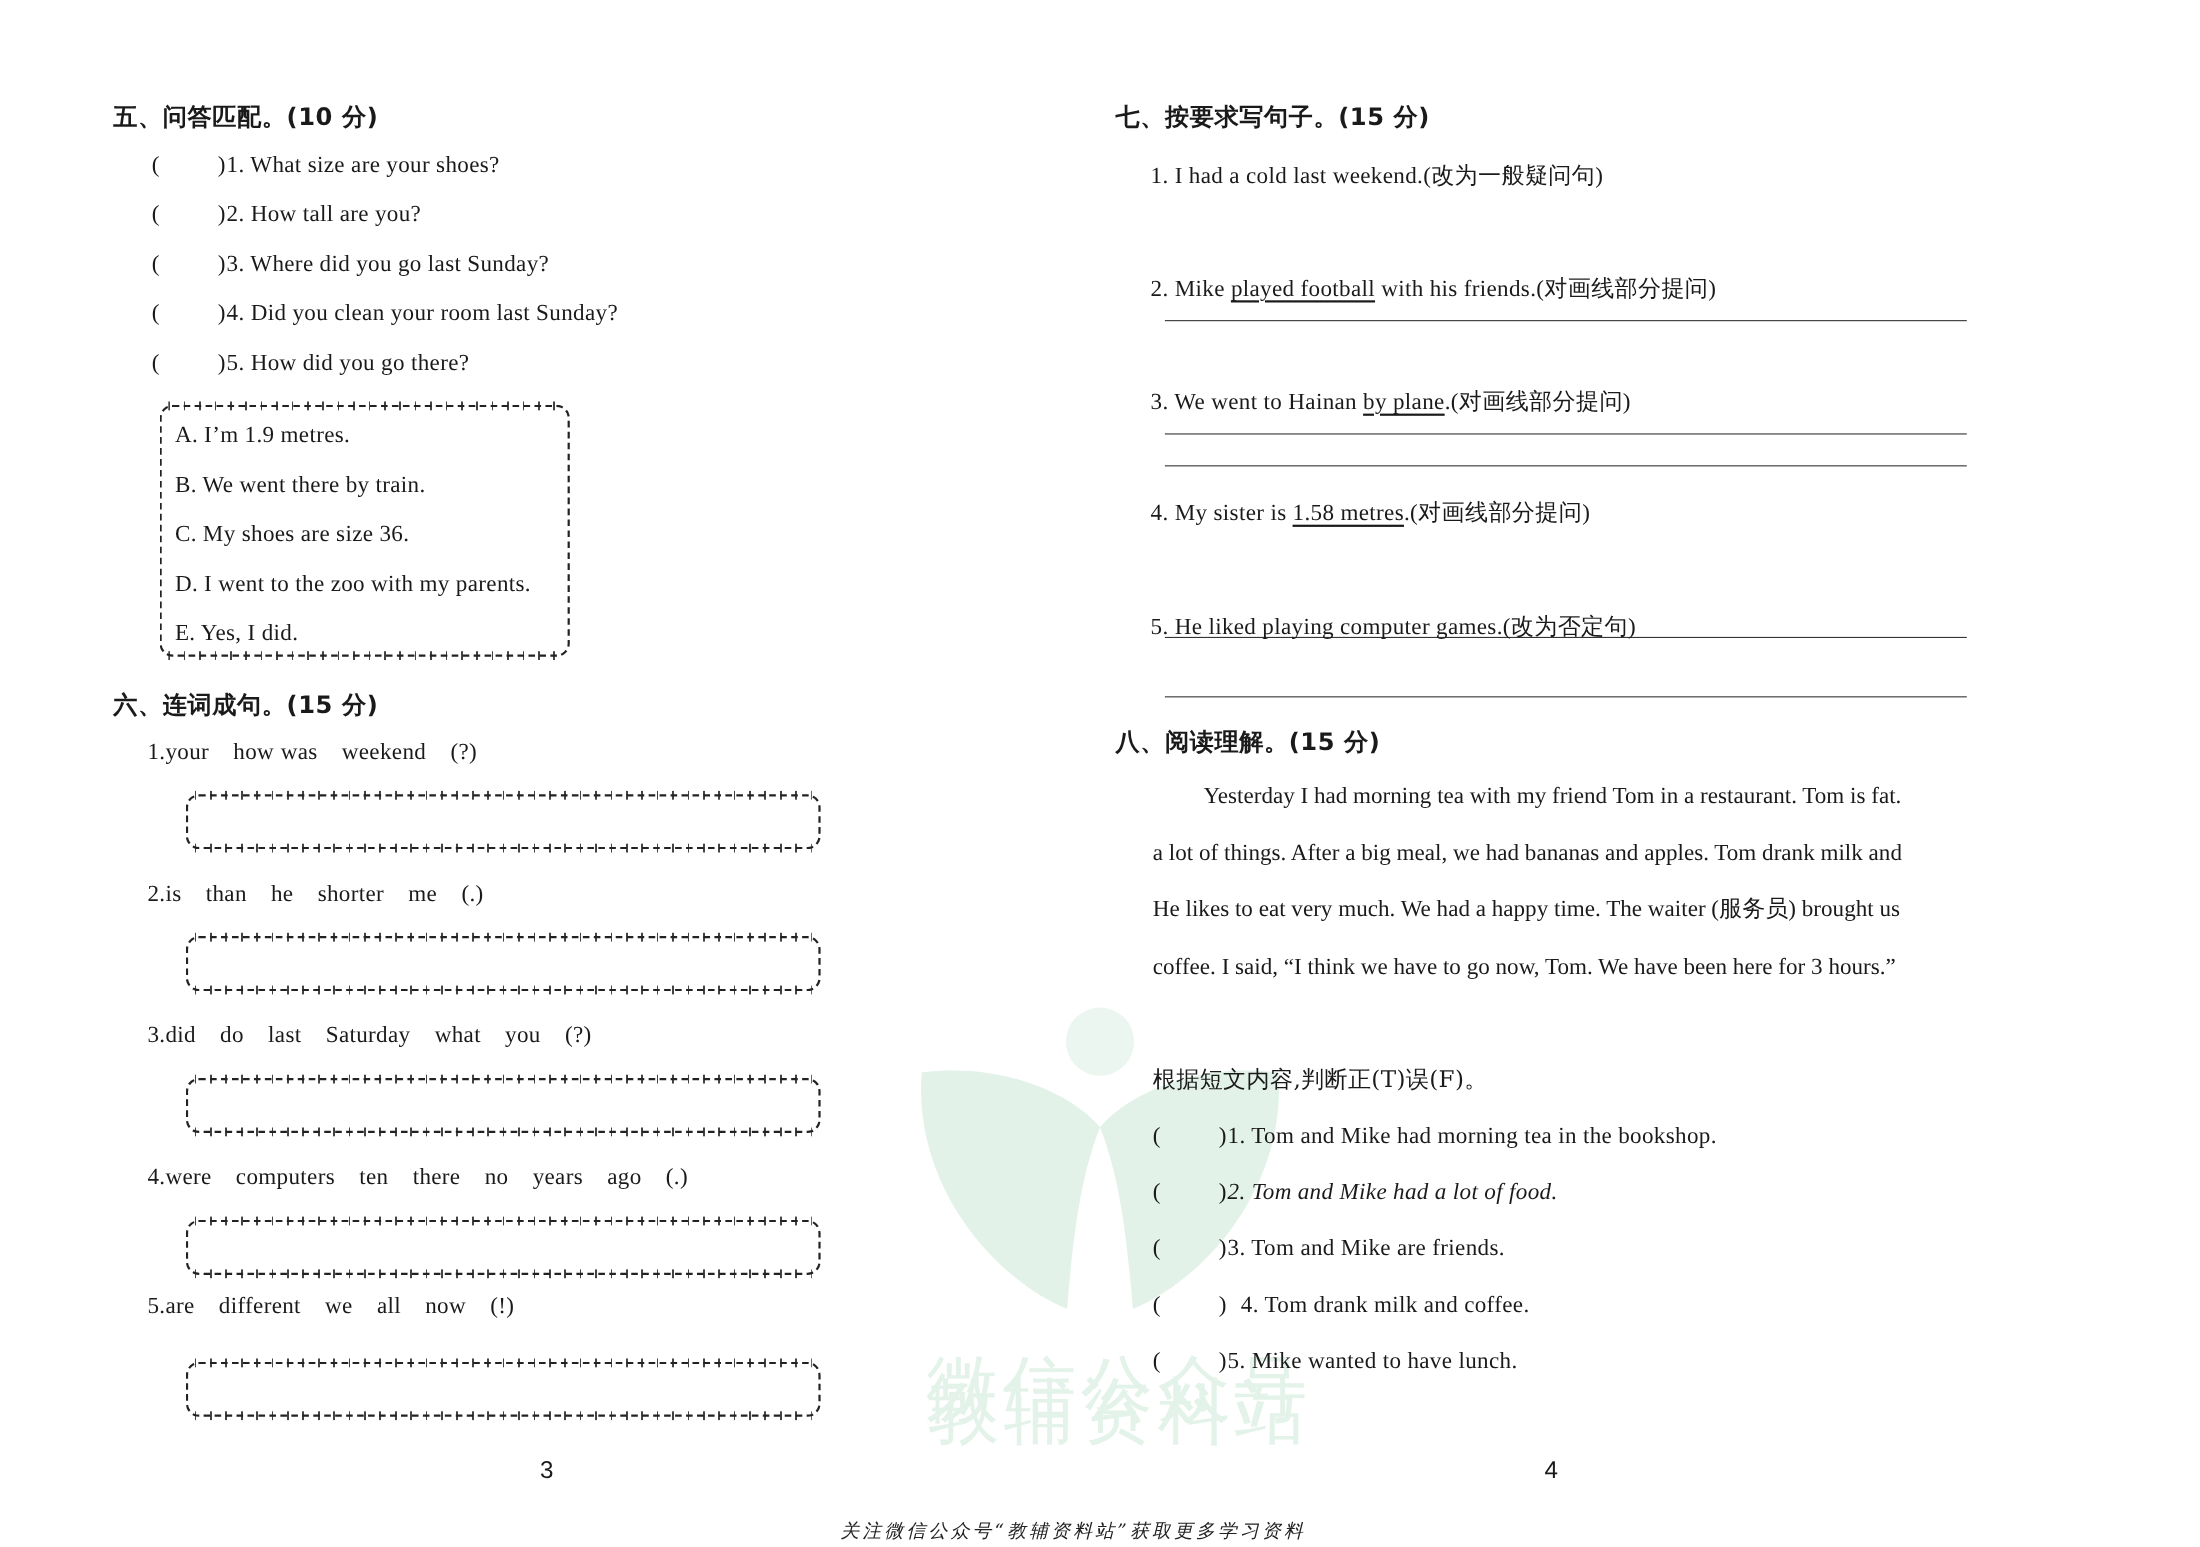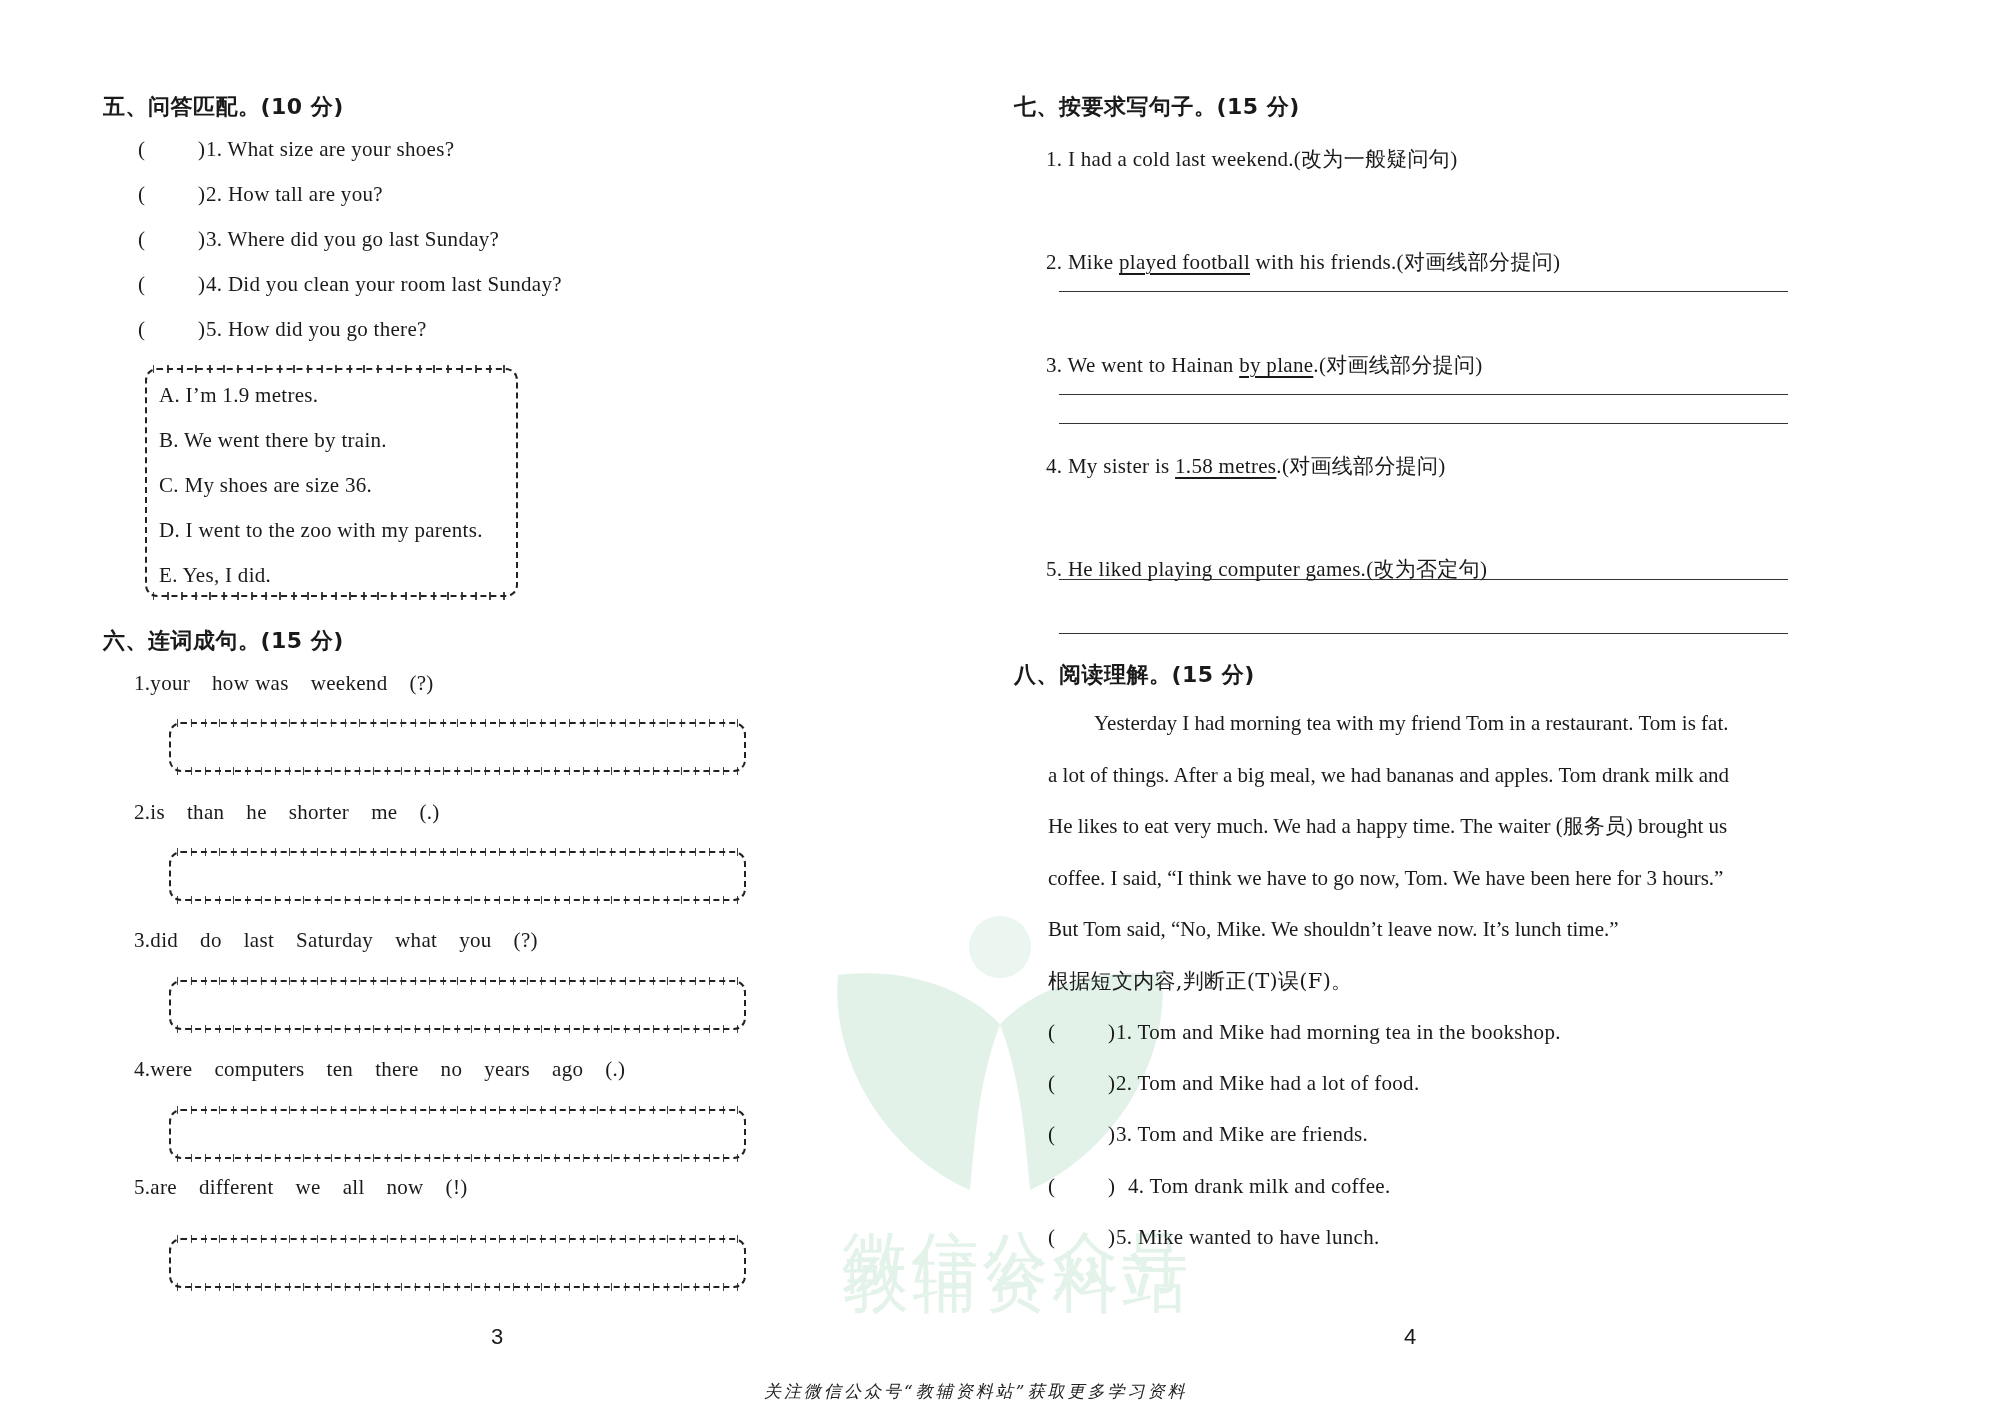--- a/index.html
+++ b/index.html
@@ -157,35 +157,34 @@
     <div class="ans-line" style="left:1059px;top:633px;width:729px;"></div>
   </div>
 
   <div class="abs sec-title" style="left:1014px;top:660px;">八、阅读理解。(15 分)</div>
 
   <div class="abs passage" style="left:1048px;top:698px;width:762px;">
     <div style="padding-left:46px;">Yesterday I had morning tea with my friend Tom in a restaurant. Tom is fat.</div>
     <div>a lot of things. After a big meal, we had bananas and apples. Tom drank milk and</div>
     <div>He likes to eat very much. We had a happy time. The waiter (服务员) brought us</div>
     <div>coffee. I said, “I think we have to go now, Tom. We have been here for 3 hours.”</div>
-    <div>But Tom said, “No, Mike. We shouldn’t leave now. It’s lunch time.”</div>
   </div>
 
   <div class="abs txt" style="left:1048px;top:967px;font-family:'DejaVu Serif',serif;">根据短文内容,判断正(T)误(F)。</div>
 
   <div>
     <div class="row" style="left:1048px;top:1020px;width:600px;">
       <span class="txt paren-open" style="left:0;">(</span>
       <span class="txt paren-close" style="left:60px;">)</span>
       <span class="txt abs" style="left:68px;">1. Tom and Mike had morning tea in the bookshop.</span>
     </div>
     <div class="row" style="left:1048px;top:1071px;width:600px;">
       <span class="txt paren-open" style="left:0;">(</span>
       <span class="txt paren-close" style="left:60px;">)</span>
-      <span class="txt abs" style="left:68px;">2. Tom and Mike had a lot of food.</span>
+      <span class="txt abs" style="left:68px;font-style:italic;">2. Tom and Mike had a lot of food.</span>
     </div>
     <div class="row" style="left:1048px;top:1122px;width:600px;">
       <span class="txt paren-open" style="left:0;">(</span>
       <span class="txt paren-close" style="left:60px;">)</span>
       <span class="txt abs" style="left:68px;">3. Tom and Mike are friends.</span>
     </div>
     <div class="row" style="left:1048px;top:1174px;width:600px;">
       <span class="txt paren-open" style="left:0;">(</span>
       <span class="txt paren-close" style="left:60px;">)</span>
       <span class="txt abs" style="left:80px;">4. Tom drank milk and coffee.</span>

